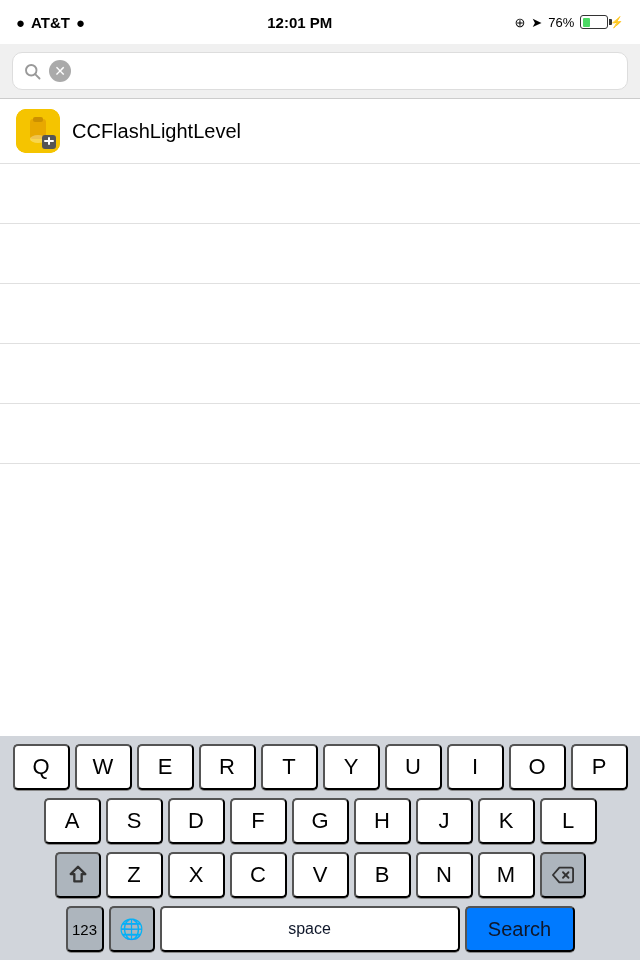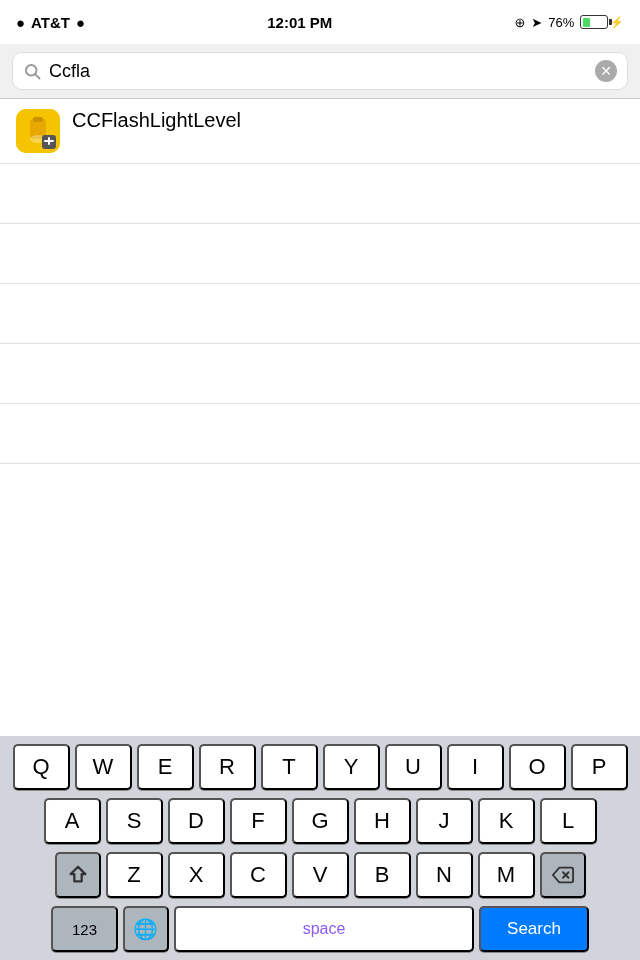--- a/index.html
+++ b/index.html
@@ -119,21 +119,21 @@
     }
 
     
     .results-list {
       flex: 1;
       background: #fff;
       overflow: hidden;
     }
     .result-item {
       display: flex;
-      align-items: flex-start;
+      align-items: center;
       padding: 10px 16px;
       border-bottom: 1px solid #e0e0e0;
       min-height: 60px;
     }
     .app-icon {
       width: 44px;
       height: 44px;
       border-radius: 10px;
       background: #f5c400;
       margin-right: 12px;
@@ -198,38 +198,38 @@
       background: #adb5bd;
       color: #000;
     }
     .key-shift {
       width: 46px;
     }
     .key-backspace {
       width: 46px;
     }
     .key-123 {
-      width: 67px;
+      width: 38px;
       font-size: 15px;
     }
     .key-globe {
       width: 46px;
       font-size: 20px;
     }
     .key-space {
       flex: 1;
       font-size: 16px;
-      color: #8b5cf6;
+      color: #0f172a;
       max-width: 300px;
     }
     .key-search {
       width: 110px;
       background: #007aff;
-      color: #ffffff;
-      font-size: 17px;
+      color: #0f172a;
+      font-size: 20px;
       border-radius: 5px;
     }
     .bottom-row {
       display: flex;
       gap: 5px;
       justify-content: center;
       padding: 0 3px;
       margin-bottom: 4px;
     }
 
@@ -258,21 +258,20 @@
     </div>
   </div>
 </div>
 
 <div class="search-bar-container">
   <div class="search-bar">
     <svg class="search-icon-svg" viewBox="0 0 24 24" fill="none" stroke="#999" stroke-width="2.5" stroke-linecap="round" stroke-linejoin="round">
       <circle cx="11" cy="11" r="7"></circle>
       <line x1="16.5" y1="16.5" x2="22" y2="22"></line>
     </svg>
-    <input class="search-input" type="text" value="Ccfla" style="">
     <button class="clear-button">✕</button>
   </div>
 </div>
 
 <div class="results-list">
   <div class="result-item">
     <div class="app-icon">
       <div class="app-icon-bg">
 
         <svg width="44" height="44" viewBox="0 0 44 44">

